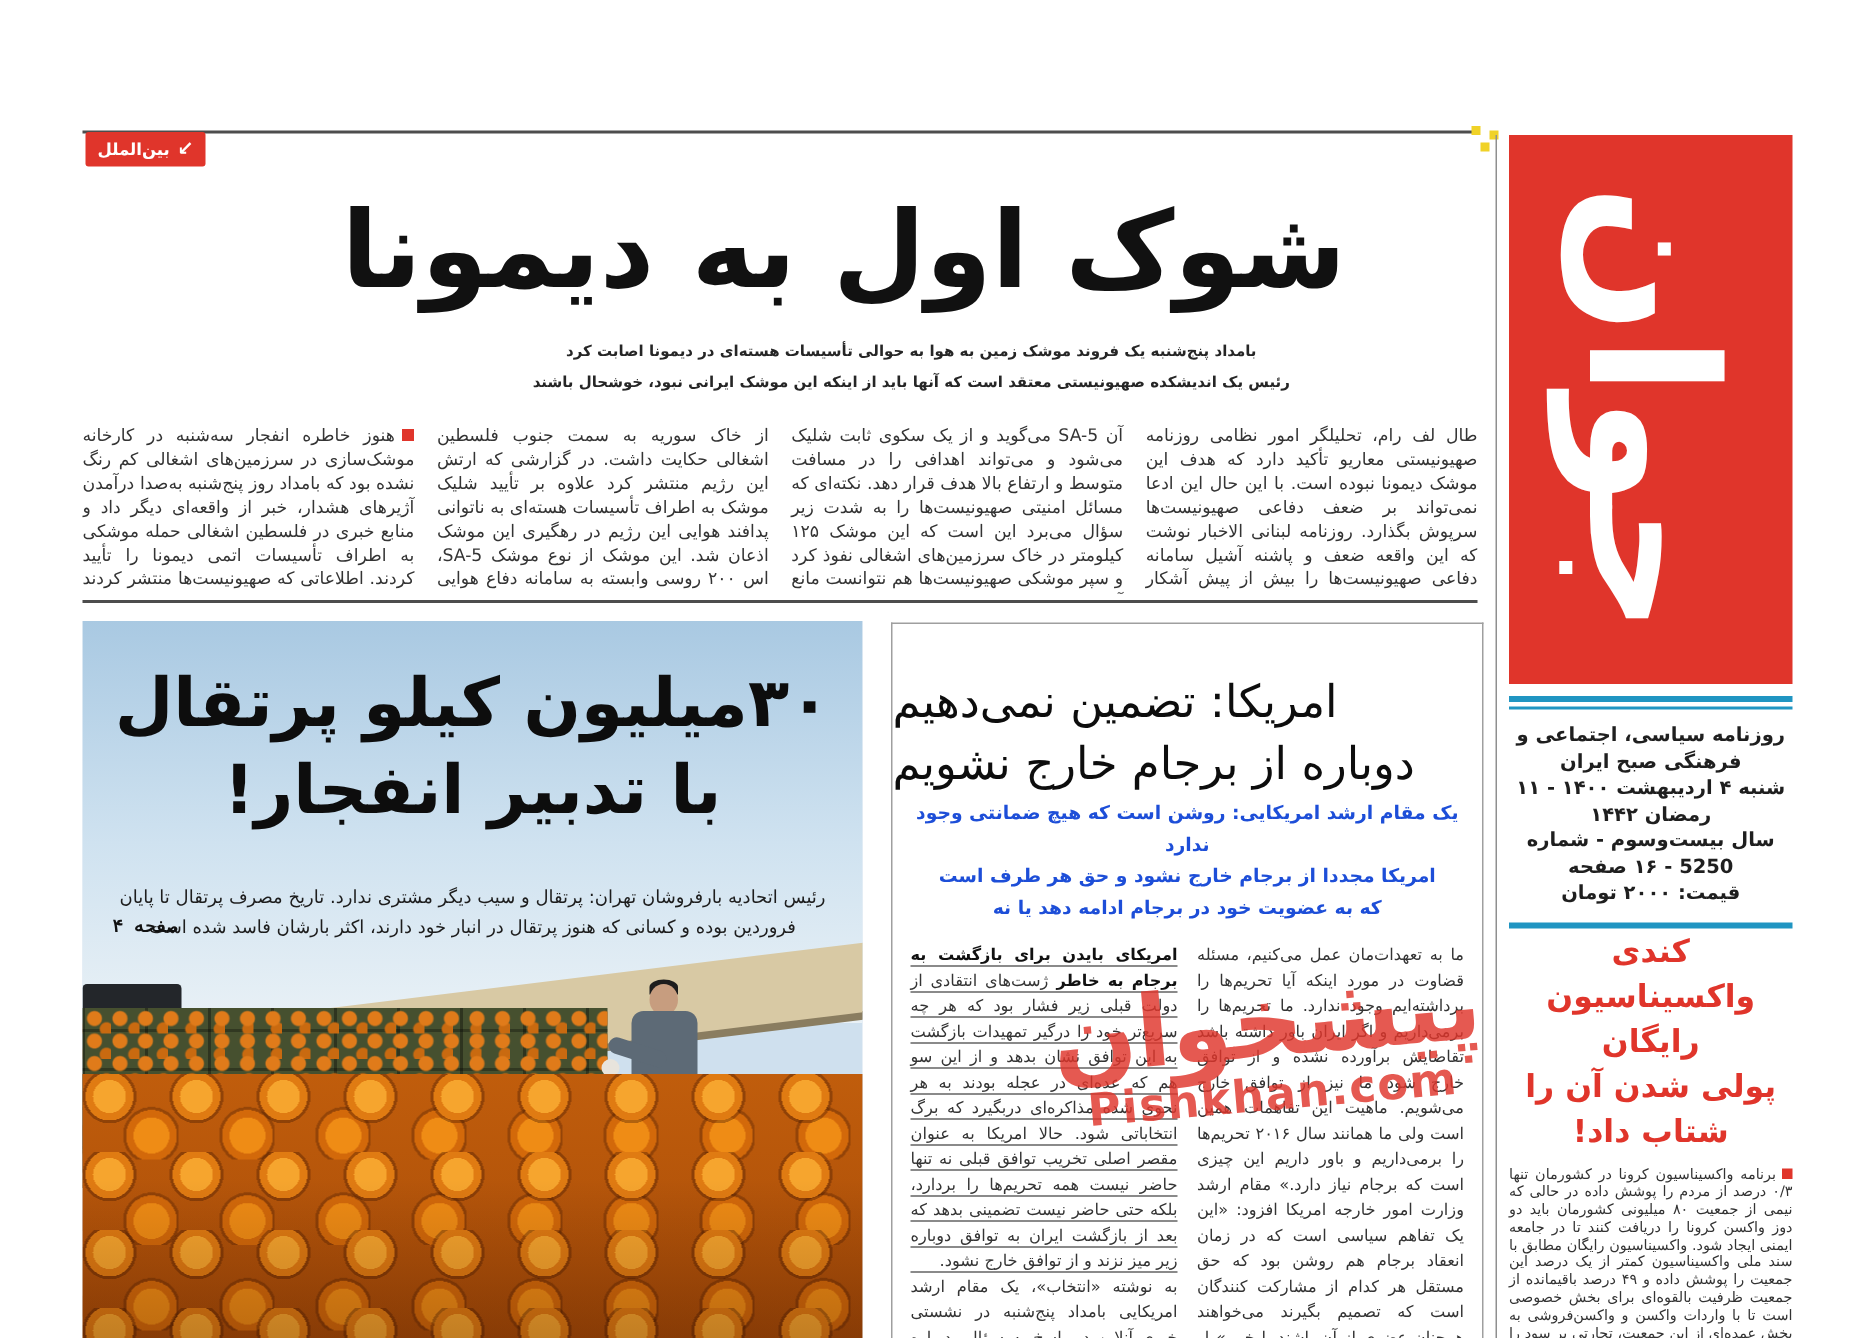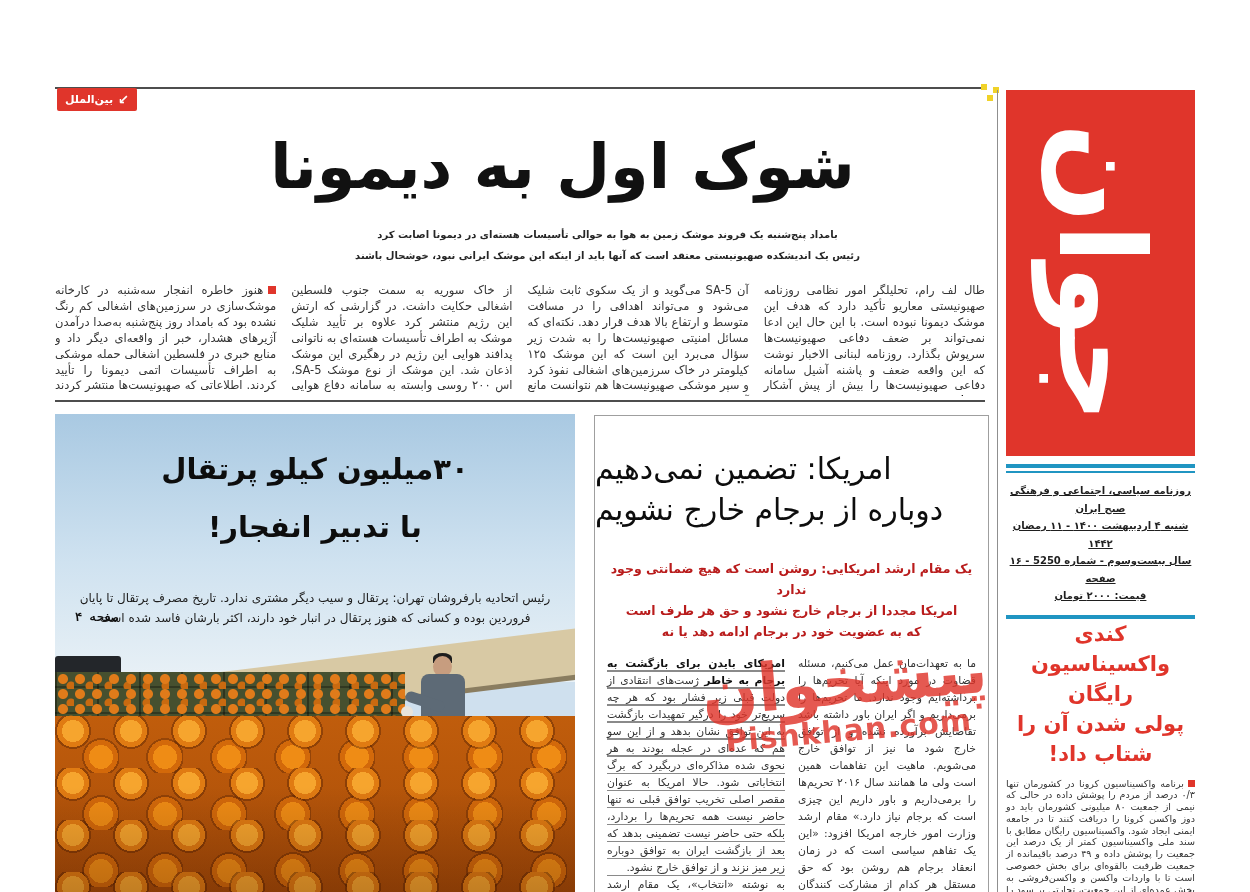--- a/index.html
+++ b/index.html
@@ -26,21 +26,21 @@
   .reg-mark{position:absolute;left:981px;top:84px;width:20px;height:20px;}
   .reg-mark i{position:absolute;width:6px;height:6px;background:#f0d228;display:block;}
   .reg-mark i:nth-child(1){left:0;top:0;}
   .reg-mark i:nth-child(2){left:12px;top:3px;}
   .reg-mark i:nth-child(3){left:6px;top:11px;}
   .v-divider{position:absolute;left:997px;top:90px;width:1px;height:802px;background:#8f8f8f;}
 
   
   .lead-headline{
     position:absolute;left:140px;top:96px;width:845px;height:142px;
-    direction:rtl;text-align:center;font-size:62px;font-weight:800;color:#111;
+    direction:rtl;text-align:center;font-size:71px;font-weight:800;color:#111;
     line-height:142px;letter-spacing:-2px;white-space:nowrap;
   }
   .lead-subhead{
     position:absolute;left:230px;top:224px;width:755px;direction:rtl;text-align:center;
     font-size:10px;font-weight:700;color:#262626;line-height:21px;
   }
   .lead-cols{
     position:absolute;left:55px;top:283px;width:930px;height:113px;overflow:hidden;
     display:flex;flex-direction:row-reverse;gap:15px;direction:rtl;
   }
@@ -73,53 +73,53 @@
   .worker .glove{position:absolute;left:-2px;top:50px;width:12px;height:12px;background:#e8e4dc;border-radius:50%;}
   .pile{position:absolute;left:0;top:302px;width:520px;height:176px;
     background-color:#a84c08;
     background-image:
       radial-gradient(circle at 18px 15px,#f6a52e 0 11px,#e07b12 11px 16px,rgba(60,20,0,.35) 16px 18px,transparent 18px),
       radial-gradient(circle at 46px 41px,#ef8c15 0 12px,#d3690a 12px 17px,rgba(60,20,0,.3) 17px 19px,transparent 19px),
       linear-gradient(180deg,#c05d0c,#a84c08);
     background-size:58px 52px,64px 57px,auto;}
   .pile::after{content:"";position:absolute;inset:0;background:linear-gradient(180deg,transparent 40%,rgba(40,10,0,.25));}
   .photo-headline{position:absolute;left:0;top:26px;width:520px;direction:rtl;text-align:center;
-    font-size:29px;font-weight:800;color:#0d0d0d;line-height:58px;letter-spacing:-1px;}
+    font-size:45px;font-weight:800;color:#0d0d0d;line-height:58px;letter-spacing:-1px;}
   .photo-sub{position:absolute;left:14px;top:150px;width:492px;direction:rtl;text-align:center;
     font-size:12px;font-weight:400;color:#1d1d1d;line-height:20px;margin-top:24px;}
   .photo-pageref{position:absolute;left:20px;top:196px;font-size:12px;font-weight:800;color:#111;direction:rtl;font-family:Liberation Mono, monospace;}
 
   
   .jcpoa-box{position:absolute;left:594px;top:415px;width:395px;height:477px;
     border:1px solid #9f9f9f;border-bottom:none;background:#fff;overflow:hidden;}
   .jcpoa-headline{margin-top:32px;direction:rtl;text-align:left;font-size:30px;font-weight:400;
     color:#0d0d0d;line-height:41px;letter-spacing:-1px;}
-  .jcpoa-subhead{margin-top:28px;direction:rtl;text-align:center;font-size:12.5px;font-weight:600;
-    color:#b91c1c;line-height:21px;}
+  .jcpoa-subhead{margin-top:1px;direction:rtl;text-align:center;font-size:12.5px;font-weight:600;
+    color:#1d4ed8;line-height:21px;}
   .jcpoa-cols{margin:13px 12px 0;display:flex;flex-direction:row-reverse;gap:13px;direction:rtl;}
   .jcpoa-col{flex:1;text-align:justify;font-size:10.8px;line-height:17px;color:var(--body);}
   .ruled{background-image:repeating-linear-gradient(to bottom,transparent 0 15.5px,#8a8a8a 15.5px 17px);}
   .ruled b{color:#111;}
 
   
   .watermark{position:absolute;left:688px;top:642px;width:315px;text-align:center;
     color:var(--red);z-index:6;transform:rotate(-5deg);opacity:.82;pointer-events:none;}
   .watermark .fa{font-size:66px;font-weight:800;line-height:1.2;}
   .watermark .en{font-size:30px;font-weight:800;letter-spacing:1px;margin-top:-8px;}
 
   
   .sidebar{position:absolute;left:1006px;top:90px;width:189px;}
   .logo-box{position:relative;width:189px;height:366px;background:var(--red);overflow:hidden;}
   .logo-text{position:absolute;top:50%;left:50%;transform:translate(-50%,-50%) rotate(90deg);
     font-size:118px;font-weight:700;color:#fff;white-space:nowrap;line-height:1;}
   .rule-b-thick{height:4px;background:var(--blue);}
   .rule-b-thin{height:2px;background:var(--blue);}
   .mt8{margin-top:8px;} .mt3{margin-top:3px;} .mt10{margin-top:10px;}
-  .paper-info{margin-top:9px;direction:rtl;text-align:center;font-size:10px;font-weight:700;
-    color:#1f1f1f;line-height:17.5px;text-decoration:underline;}
+  .paper-info{margin-top:9px;direction:rtl;text-align:center;font-size:13px;font-weight:700;
+    color:#1f1f1f;line-height:17.5px;}
   .vax-headline{direction:rtl;text-align:center;font-size:21px;font-weight:800;
     color:var(--red);line-height:30px;letter-spacing:-0.5px;}
   .vax-body{margin-top:9px;direction:rtl;text-align:justify;font-size:9.6px;line-height:11.8px;color:#333;}
   .vax-body .bullet-sq{width:7px;height:7px;margin-left:4px;}
 </style>
 </head>
 <body>
 
 <div id="page">
 

